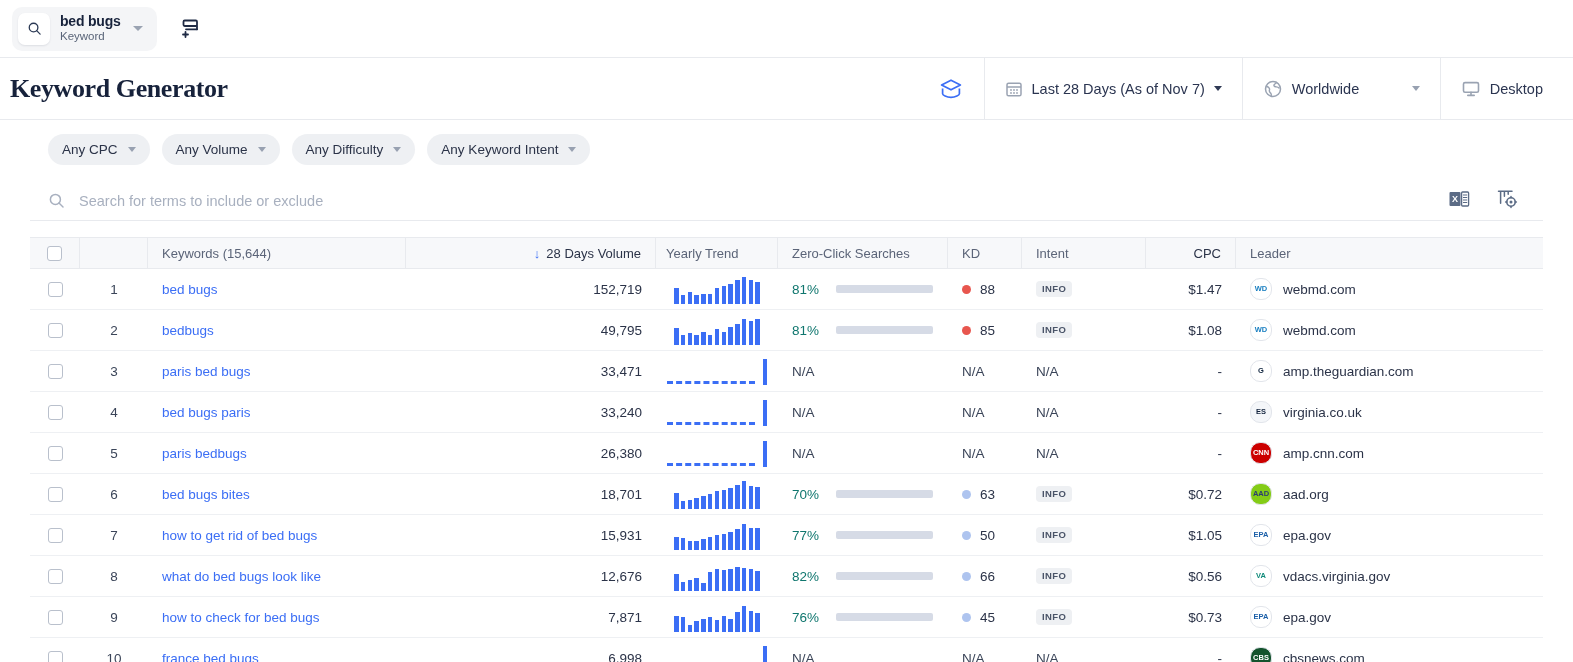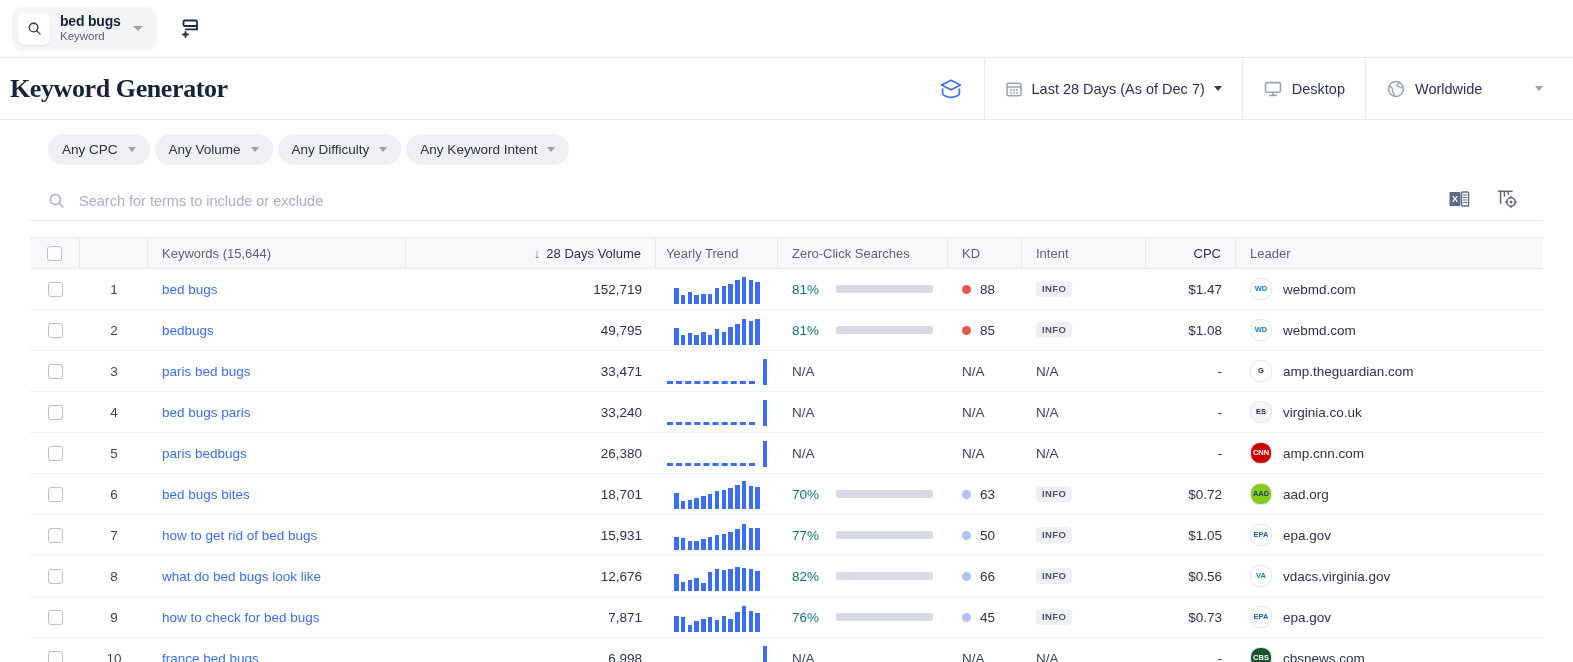--- a/index.html
+++ b/index.html
@@ -86,21 +86,21 @@
     border-right: 4.5px solid transparent;
     border-top: 5px solid #98a1b1;
   }
   .worldwide-ctl { width: 198px; }
   .worldwide-ctl .lbl { flex: 1; }
 
   
   .filterbar {
     padding: 14px 48px 8px 48px;
     display: flex;
-    gap: 5px;
+    gap: 12px;
     align-items: center;
   }
   .chip {
     display: inline-flex;
     align-items: center;
     gap: 10px;
     background: #eef0f3;
     border-radius: 18px;
     height: 31px;
     padding: 0 14px;
@@ -260,39 +260,39 @@
     <svg width="18" height="18" viewBox="0 0 18 18" fill="none">
       <rect x="2" y="3.2" width="14" height="12.6" rx="1.6" stroke="#9aa3b2" stroke-width="1.5"></rect>
       <path d="M2 7h14" stroke="#9aa3b2" stroke-width="1.5"></path>
       <circle cx="6" cy="10" r=".9" fill="#9aa3b2"></circle>
         <circle cx="9" cy="10" r=".9" fill="#9aa3b2"></circle>
       <circle cx="12" cy="10" r=".9" fill="#9aa3b2"></circle>
         <circle cx="6" cy="13" r=".9" fill="#9aa3b2"></circle>
       <circle cx="9" cy="13" r=".9" fill="#9aa3b2"></circle>
         <circle cx="12" cy="13" r=".9" fill="#9aa3b2"></circle>
     </svg>
-    <span>Last 28 Days (As of Dec 7)</span>
+    <span>Last 28 Days (As of Nov 7)</span>
     <span class="caret-dark"></span>
-  </div>
-
-  <div class="hdr-ctl">
-    <svg width="20" height="18" viewBox="0 0 20 18" fill="none">
-      <rect x="2.5" y="2.6" width="15" height="9.6" rx="1.5" stroke="#9aa3b2" stroke-width="1.6"></rect>
-      <path d="M10 12.2v3M6.8 15.4h6.4" stroke="#9aa3b2" stroke-width="1.6" stroke-linecap="round"></path>
-    </svg>
-    <span>Desktop</span>
   </div>
 
   <div class="hdr-ctl worldwide-ctl">
     <svg width="20" height="20" viewBox="0 0 20 20" fill="none">
       <circle cx="10" cy="10" r="7.5" stroke="#9aa3b2" stroke-width="1.5"></circle>
       <path d="M4 7.5c2 .8 3 2.4 2.4 3.8-.5 1.4 1 2.3 1.6 3.4.5 1 .3 2 0 2.6M13.5 3.4c-.4 1-1.6 1.4-2.3 2.2-.8.9.3 2 1.4 2.2 1.2.2 2.6.2 3.4 1.2" stroke="#9aa3b2" stroke-width="1.4" stroke-linecap="round"></path>
     </svg>
     <span class="lbl">Worldwide</span>
     <span class="caret-grey"></span>
+  </div>
+
+  <div class="hdr-ctl">
+    <svg width="20" height="18" viewBox="0 0 20 18" fill="none">
+      <rect x="2.5" y="2.6" width="15" height="9.6" rx="1.5" stroke="#9aa3b2" stroke-width="1.6"></rect>
+      <path d="M10 12.2v3M6.8 15.4h6.4" stroke="#9aa3b2" stroke-width="1.6" stroke-linecap="round"></path>
+    </svg>
+    <span>Desktop</span>
   </div>
 </div>
 
 <div class="filterbar" id="filterbar">
     <div class="chip">
       <span>Any CPC</span>
       <span class="caret-grey"></span>
     </div>
     <div class="chip">
       <span>Any Volume</span>

